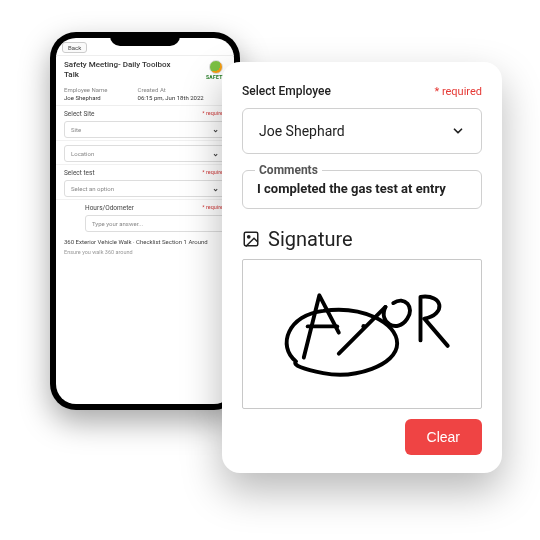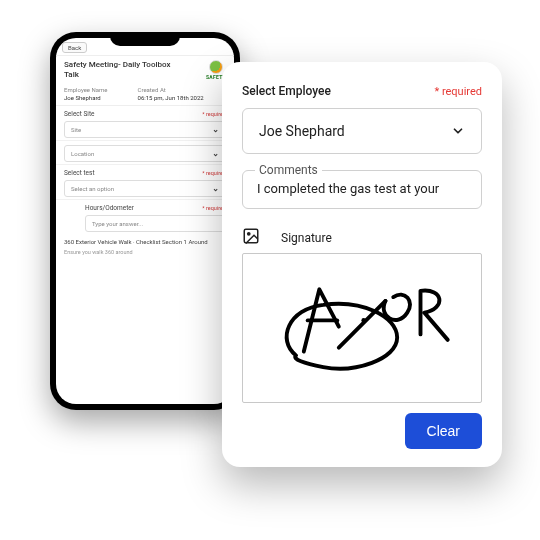--- a/index.html
+++ b/index.html
@@ -66,21 +66,21 @@
   .meta-col { display:flex; flex-direction:column; gap:1px;}
   .meta-label { font-size: 6px; color: #888; }
   .meta-value { font-size: 6px; color: #333; }
 
   .section {
     padding: 4px 8px 2px;
     border-bottom: 1px solid #f1f1f1;
   }
   .field-label {
     font-size: 6.5px; color: #444; margin-bottom: 3px;
-    display:flex; justify-content:space-between;align-items:center;
+    display:flex; justify-content:space-between;
   }
   .req { color: #d13a3a; font-size: 5.5px; }
   .select-box, .input-box {
     border: 1px solid #ddd; border-radius: 3px;
     padding: 4px 6px;
     font-size: 6px; color: #888;
     display: flex; justify-content: space-between; align-items: center;
     background: #fff;
   }
   .chev-mini { font-size: 8px; line-height: 0; color:#444; font-weight:700;}
@@ -112,43 +112,44 @@
     margin-bottom: 16px;
     cursor: pointer;
   }
   .chev { width:14px; height:14px; }
 
   .fieldset {
     border: 1px solid #d0d0d0; border-radius: 6px;
     padding: 10px 14px 12px;
     position: relative;
     margin-bottom: 18px;
+    font-weight: bold;
   }
   .legend {
     position: absolute; top: -8px; left: 12px;
     background: #fff; padding: 0 4px;
     font-size: 12px; color: #555;
   }
   .comment-text { font-size: 13px; color: #222; }
 
   .sig-label {
-    display: flex; align-items: flex-end; gap: 21px;
-    font-size: 12px; color: #222; margin-bottom: 8px;
+    display: flex; align-items: center; gap: 8px;
+    font-size: 20px; color: #222; margin-bottom: 8px;
   }
   .sig-pad {
     border: 1px solid #c8c8c8; border-radius: 2px;
     height: 150px;
     display: flex; align-items: center; justify-content: center;
     margin-bottom: 10px;
     background: #fff;
   }
   .sig-pad svg { width: 85%; height: 80%; }
   .card-footer { display:flex; justify-content:flex-end; }
   .clear-btn {
-    background: #1d4ed8; color: #fff;
+    background: #ef4444; color: #fff;
     border: none; border-radius: 6px;
     padding: 10px 22px; font-size: 14px;
     cursor: pointer;
   }
 </style>
 </head>
 <body>
 
 <div class="phone">
   <div class="notch"></div>
@@ -230,21 +231,21 @@
 
   <div class="emp-select">
     <span>Joe Shephard</span>
     <svg class="chev" viewBox="0 0 24 24" fill="none" stroke="#222" stroke-width="3" stroke-linecap="round" stroke-linejoin="round">
         <polyline points="6 9 12 15 18 9"></polyline>
       </svg>
   </div>
 
   <div class="fieldset">
     <span class="legend">Comments</span>
-    <div class="comment-text">I completed the gas test at your</div>
+    <div class="comment-text">I completed the gas test at entry</div>
   </div>
 
   <div class="sig-label">
     <svg width="18" height="18" viewBox="0 0 24 24" fill="none" stroke="#222" stroke-width="2">
       <rect x="3" y="3" width="18" height="18" rx="2"></rect>
       <circle cx="9" cy="9" r="1.5" fill="#222"></circle>
       <path d="M21 16l-5-5-11 11"></path>
     </svg>
     <span>Signature</span>
   </div>

